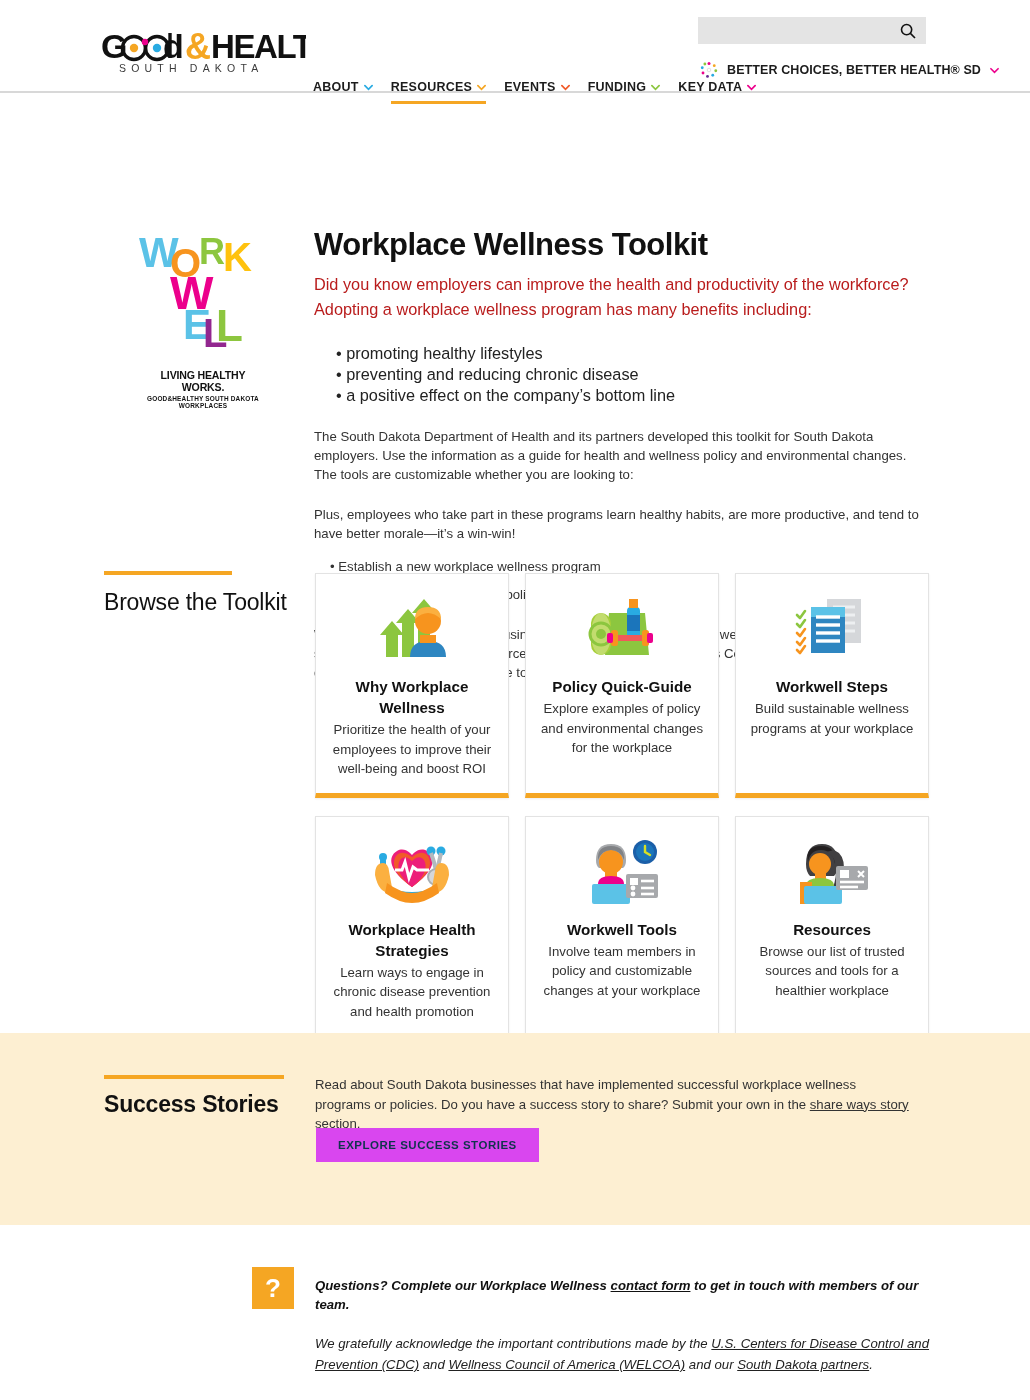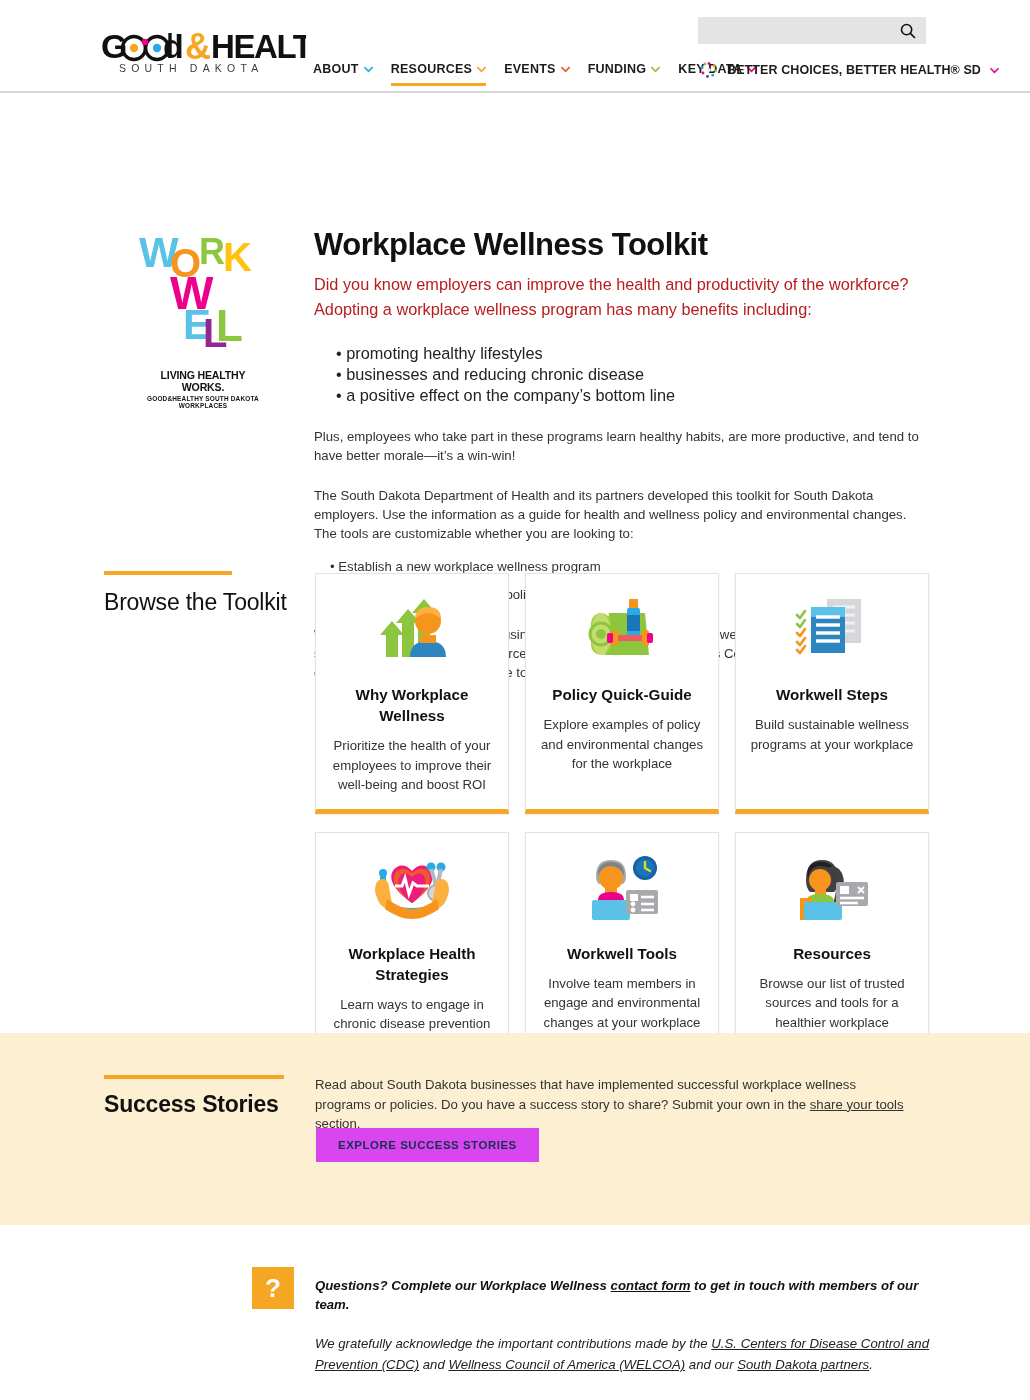--- a/index.html
+++ b/index.html
@@ -17,21 +17,21 @@
     position: relative;
     height: 93px;
     border-bottom: 2px solid #d8d8d8;
     background: #fff;
   }
   .logo-svgwrap { position: absolute; left: 101px; top: 28px; }
 
   .mainnav {
     position: absolute;
     left: 313px;
-    top: 62px;
+    top: 80px;
     display: flex;
     align-items: flex-start;
     gap: 0px;
   }
   .nav-item {
     position: relative;
     font-size: 12.5px;
     font-weight: bold;
     letter-spacing: 0.25px;
     color: #1c1c1c;
@@ -189,21 +189,20 @@
     width: 194px;
     background: #fff;
     border: 1px solid #e3e3e3;
     border-bottom: 5px solid #F5A623;
     box-shadow: 0 1px 2px rgba(0,0,0,0.07);
     padding: 16px 14px 14px 14px;
     display: flex;
     flex-direction: column;
     align-items: center;
     cursor: pointer;
-    gap: 8px;
   }
   .card.tall { min-height: 212px; }
   .card .icon-holder {
     height: 78px;
     display: flex;
     align-items: center;
     justify-content: center;
     margin-bottom: 8px;
   }
   .card h3 {
@@ -419,25 +418,25 @@
       </svg>
       <div class="ww-tag">LIVING HEALTHY WORKS.</div>
       <div class="ww-tag2">GOOD&amp;HEALTHY SOUTH DAKOTA WORKPLACES</div>
     </div>
 
     <div class="content">
       <h1 class="page-title">Workplace Wellness Toolkit</h1>
       <p class="lead">Did you know employers can improve the health and productivity of the workforce? Adopting a workplace wellness program has many benefits including:</p>
       <ul class="benefits">
           <li>promoting healthy lifestyles</li>
-          <li>businesses and reducing chronic disease</li>
+          <li>preventing and reducing chronic disease</li>
           <li>a positive effect on the company’s bottom line</li>
         </ul>
+      <p class="body">The South Dakota Department of Health and its partners developed this toolkit for South Dakota employers. Use the information as a guide for health and wellness policy and environmental changes. The tools are customizable whether you are looking to:</p>
       <p class="body">Plus, employees who take part in these programs learn healthy habits, are more productive, and tend to have better morale—it’s a win-win!</p>
-      <p class="body">The South Dakota Department of Health and its partners developed this toolkit for South Dakota employers. Use the information as a guide for health and wellness policy and environmental changes. The tools are customizable whether you are looking to:</p>
       <ul class="smalllist">
           <li>Establish a new workplace wellness program</li>
           <li>Enhance existing workplace policies</li>
         </ul>
       <p class="body">We want to help South Dakota businesses maintain active workplace wellness programs. For more tips, strategies, and educational resources, fill out our Workplace Wellness Contact Form. If you have questions along the way—be sure to reach out!</p>
     </div>
   </div>
 
   <div class="browse-wrap" style="height:470px;">
     <div class="sec-head" style="top:8px;">
@@ -552,21 +551,21 @@
     <g stroke="#fff" stroke-width="2.6">
                 <line x1="59" y1="43" x2="72" y2="43"></line>
                 <line x1="59" y1="50" x2="72" y2="50"></line>
                 <line x1="59" y1="56" x2="72" y2="56"></line>
               </g>
     <circle cx="51" cy="50" r="2.4" fill="#fff"></circle>
               <circle cx="51" cy="56" r="2.4" fill="#fff"></circle>
   </svg>
           </div>
           <h3>Workwell Tools</h3>
-          <p>Involve team members in engage and environmental changes at your workplace</p>
+          <p>Involve team members in policy and customizable changes at your workplace</p>
         </div>
         <div class="card tall">
           <div class="icon-holder">
             <svg width="80" height="68" viewBox="0 0 80 68">
     <path d="M14 26 q0 -20 16 -20 q16 0 16 20 q0 8 -4 12 l-24 0 q-4 -4 -4 -12Z" fill="#414042"></path>
     <circle cx="28" cy="26" r="11" fill="#F7941E"></circle>
     <path d="M16 24 q2 -12 13 -12 q12 0 14 14 q2 -18 -14 -18 q-16 0 -13 16Z" fill="#231F20"></path>
     <path d="M34 14 q10 4 10 18 q0 14 -6 22 l8 0 q6 -10 6 -24 q0 -14 -10 -18Z" fill="#414042"></path>
     <rect x="23" y="34" width="11" height="9" fill="#F7941E"></rect>
     <path d="M14 48 q0 -8 14 -8 q14 0 14 8 l0 8 l-28 0Z" fill="#8CC63F"></path>
@@ -586,21 +585,21 @@
         </div>
       </div>
   </div>
 
   <div class="success" style="height:192px;">
     <div class="sec-head2">
       <div class="ss-rule"></div>
       <div class="ss-title">Success Stories</div>
     </div>
     <div class="ss-body">
-      <span>Read about South Dakota businesses that have implemented successful workplace wellness programs or policies. Do you have a success story to share? Submit your own in the </span><a href="#">share your tools</a><span> section.</span>
+      <span>Read about South Dakota businesses that have implemented successful workplace wellness programs or policies. Do you have a success story to share? Submit your own in the </span><a href="#">share ways story</a><span> section.</span>
     </div>
     <button class="btn-explore">EXPLORE SUCCESS STORIES</button>
   </div>
 
   <div class="footer">
     <div class="q-badge" style="position:absolute;left:252px;top:42px;">?</div>
     <div class="q-text" style="position:absolute;left:315px;top:51px;">
       <span>Questions? Complete our Workplace Wellness </span><a href="#">contact form</a><span> to get in touch with members of our team.</span>
     </div>
     <div class="ack" style="position:absolute;left:315px;top:108px;">

